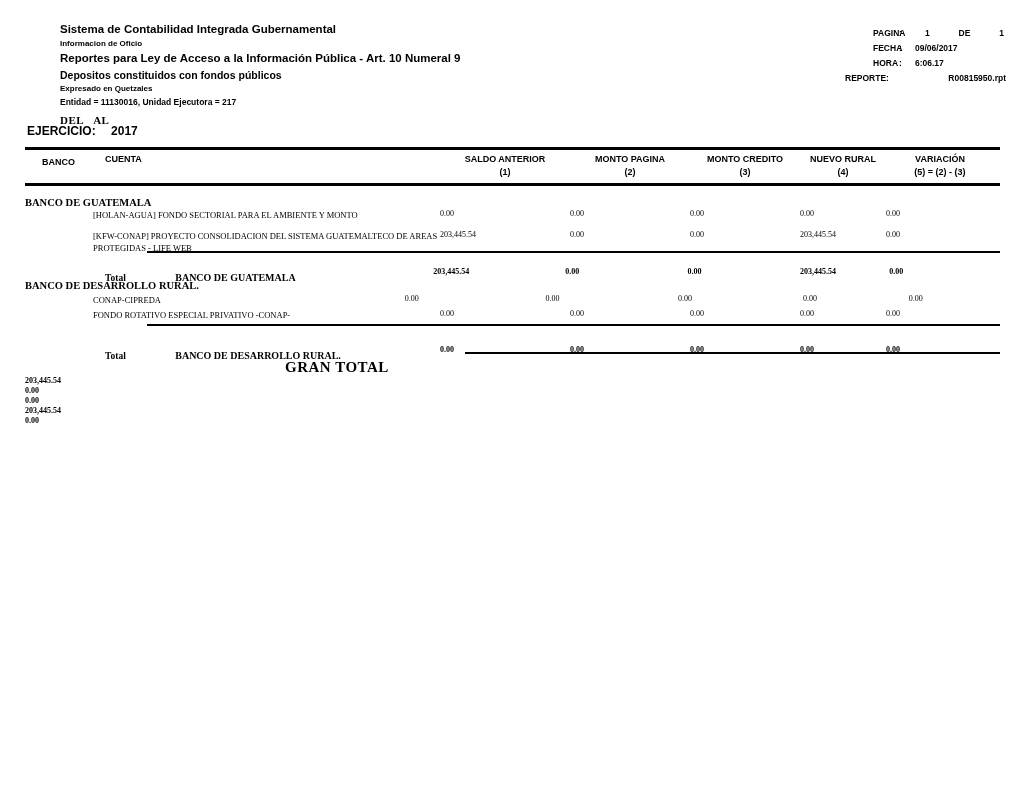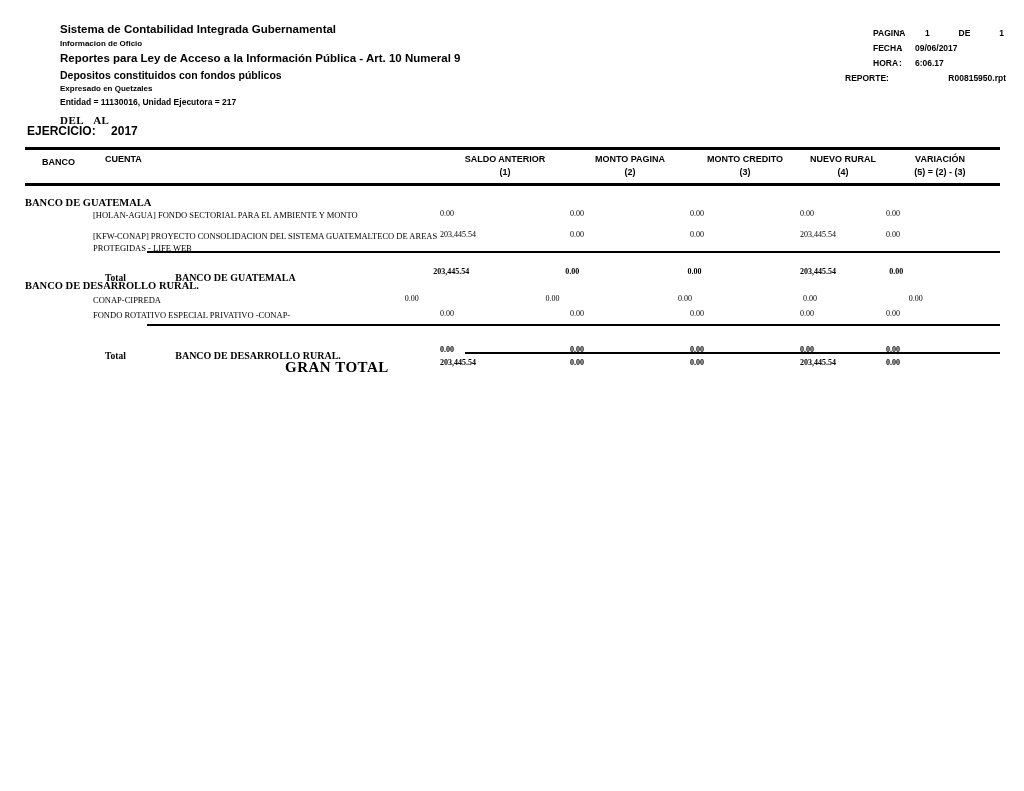--- a/index.html
+++ b/index.html
@@ -91,21 +91,21 @@
   }
 
   .r-bank1  { top:197px; }
   .r-acct1  { top:209px; }
   .r-acct2  { top:230px; }
   .r-total1 { top:267px;gap:6px; }
   .r-bank2  { top:280px; }
   .r-acct3  { top:294px;gap:38px; }
   .r-acct4  { top:309px; }
   .r-total2 { top:333px;margin-top:12px; }
-  .r-gran   { top:358px; }
+  .r-gran   { top:358px;flex-direction:column; }
 </style>
 </head>
 <body>
 
 <div class="abs hdr-center t-main">Sistema de Contabilidad Integrada Gubernamental</div>
 <div class="abs hdr-center t-sub1">Informacion de Oficio</div>
 <div class="abs hdr-center t-sub2">Reportes para Ley de Acceso a la Información Pública - Art. 10 Numeral 9</div>
 <div class="abs hdr-center t-sub3">Depositos constituidos con fondos públicos</div>
 <div class="abs hdr-center t-sub4">Expresado en Quetzales</div>
 <div class="abs hdr-center t-ent">Entidad = 11130016, Unidad Ejecutora = 217</div>

